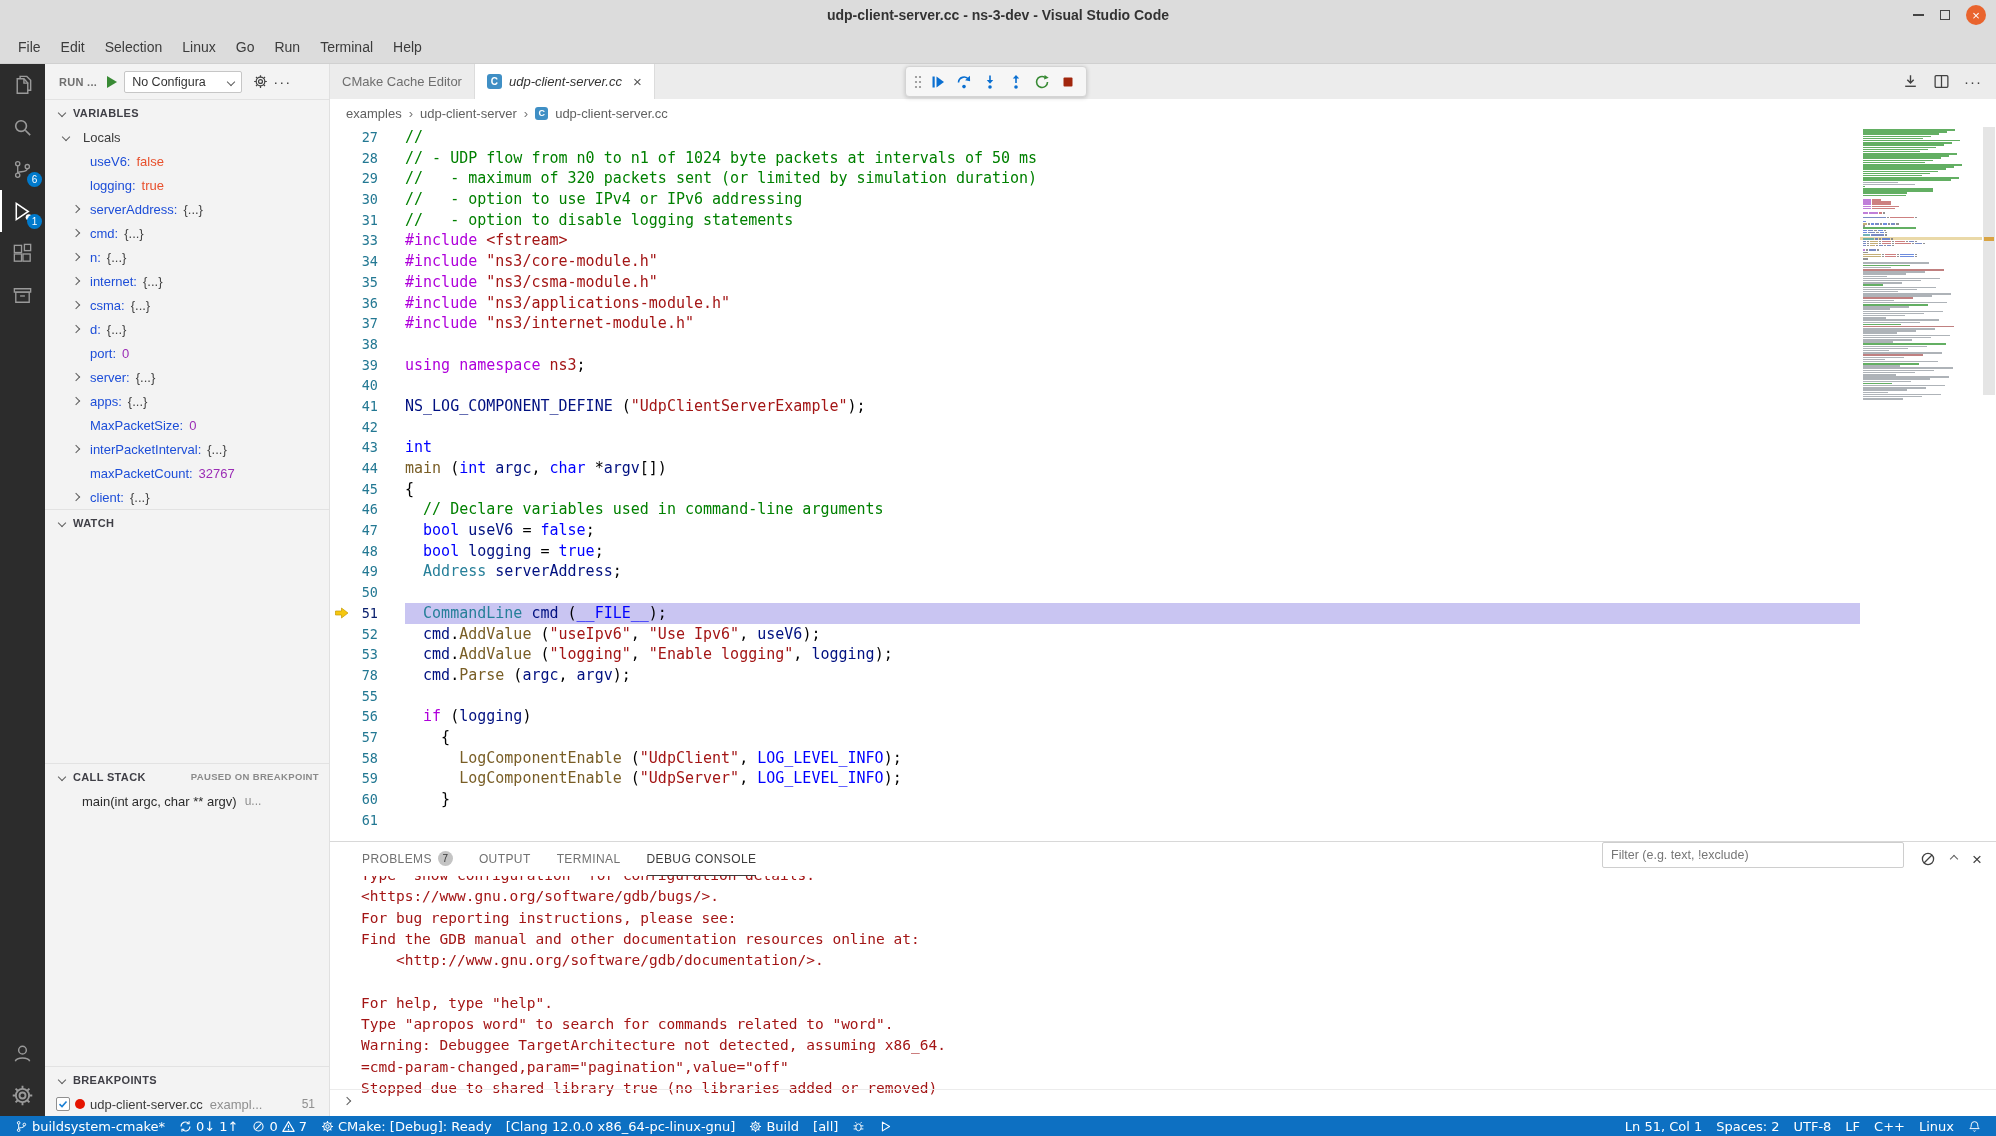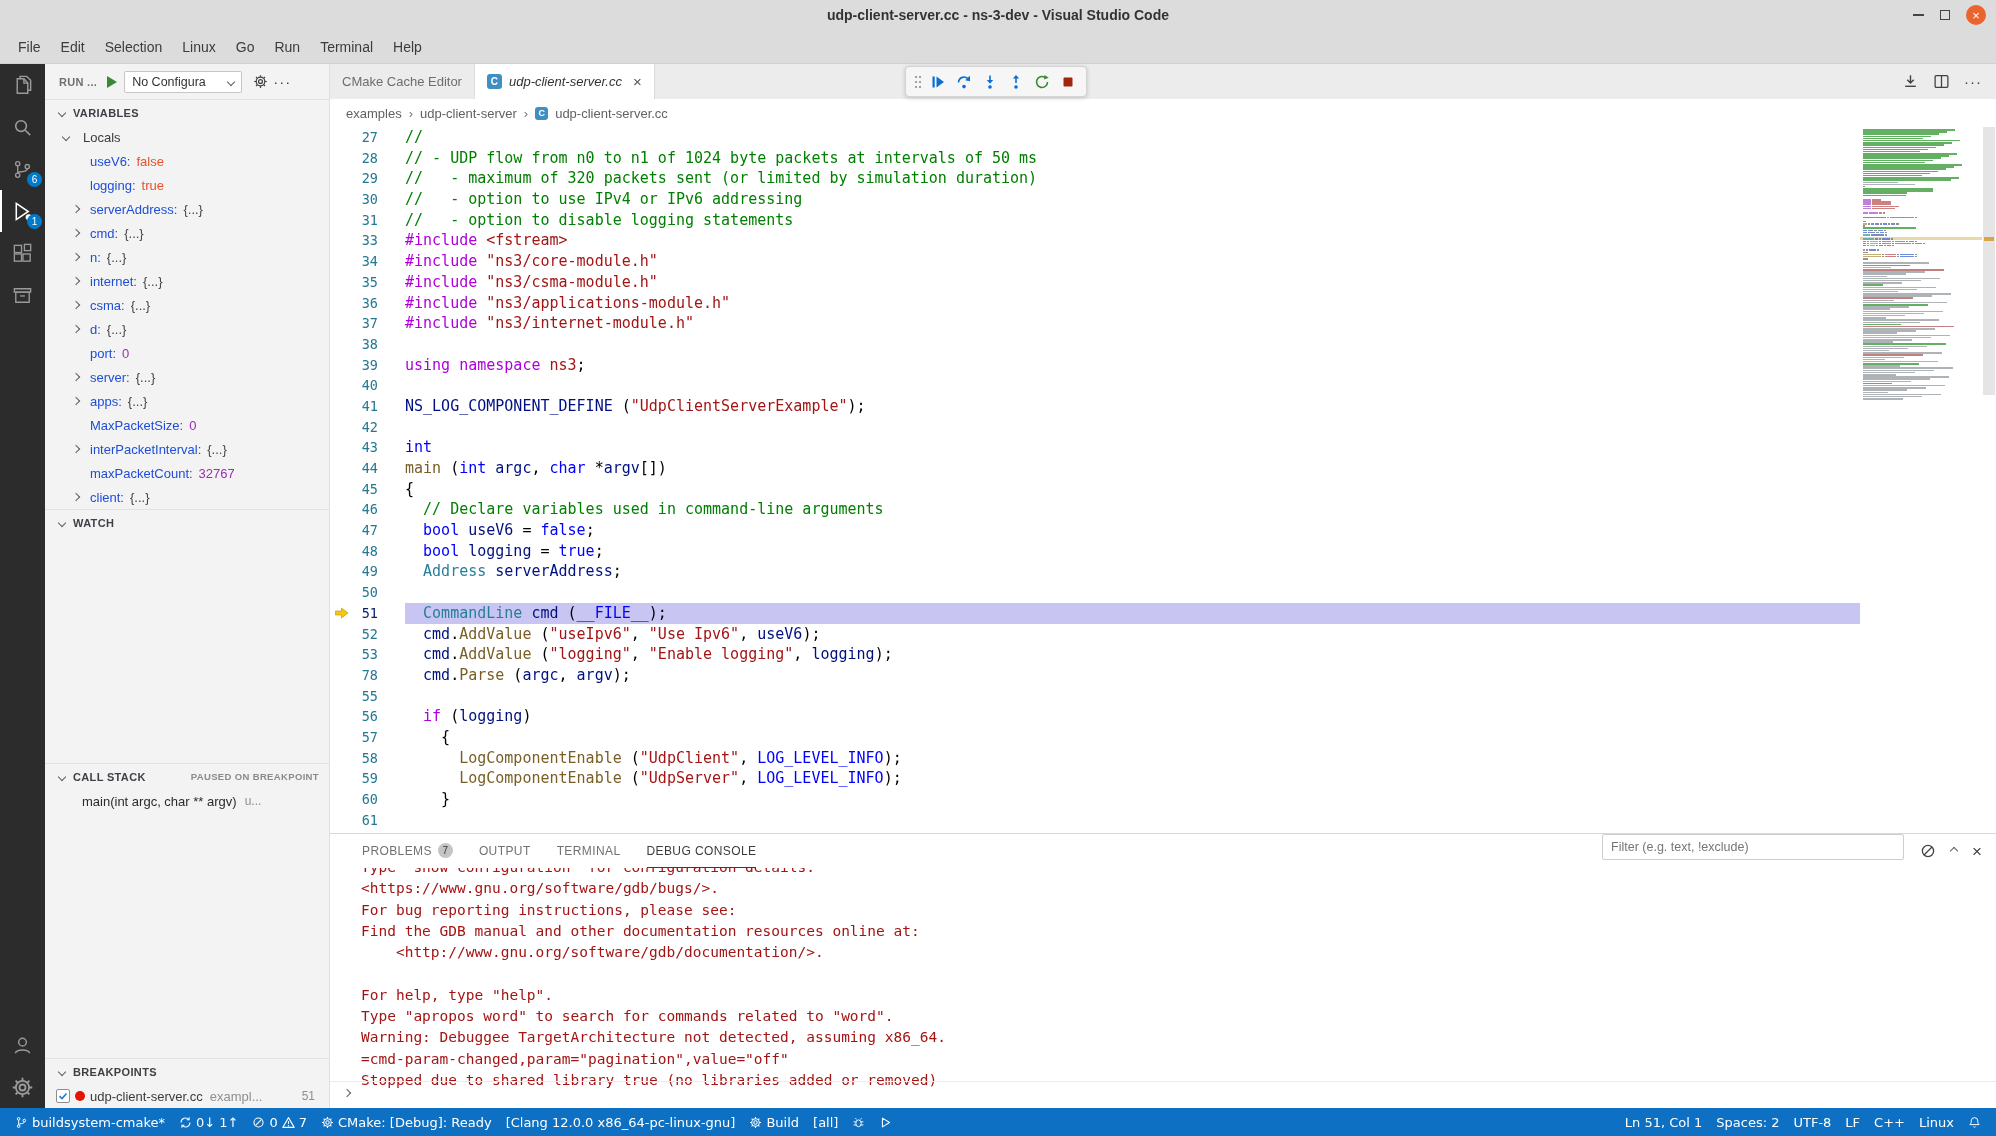--- a/index.html
+++ b/index.html
@@ -106,21 +106,21 @@
   .panel-icons{display:flex;align-items:center;gap:15px;margin-left:16px;color:#424242}
   .pi{width:16px;height:16px}
   .px-close{font-size:17px;line-height:1;color:#424242}
   .console{flex:1;overflow:hidden;position:relative;padding-left:31px}
   .con-line{font-family:"DejaVu Sans Mono",monospace;font-size:14.5px;line-height:21.3px;min-height:21.3px;color:#a31515;white-space:pre}
   .con-line:first-child{margin-top:-11px}
   .con-prompt{position:absolute;bottom:5px;left:0;right:0;height:22px;display:flex;align-items:center;padding-left:14px;border-top:1px solid #ececec}
   .prompt-chev{border-color:#5f5f5f}
 
   
-  .statusbar{height:28px;background:#0d70c2;color:#fff;display:flex;align-items:center;font-size:13px;padding:0 8px;flex:none;font-family:"DejaVu Sans","Liberation Sans",sans-serif}
+  .statusbar{height:20px;background:#0d70c2;color:#fff;display:flex;align-items:center;font-size:13px;padding:0 8px;flex:none;font-family:"DejaVu Sans","Liberation Sans",sans-serif}
   .sb-group{display:flex;align-items:center;height:100%}
   .sb-group.right{margin-left:auto}
   .sb-item{display:flex;align-items:center;gap:4px;padding:0 7px;height:100%;white-space:nowrap}
   .si{width:13px;height:13px;flex:none}
 </style>
 </head>
 <body>
 
 <svg width="0" height="0" style="position:absolute">
   <defs>

